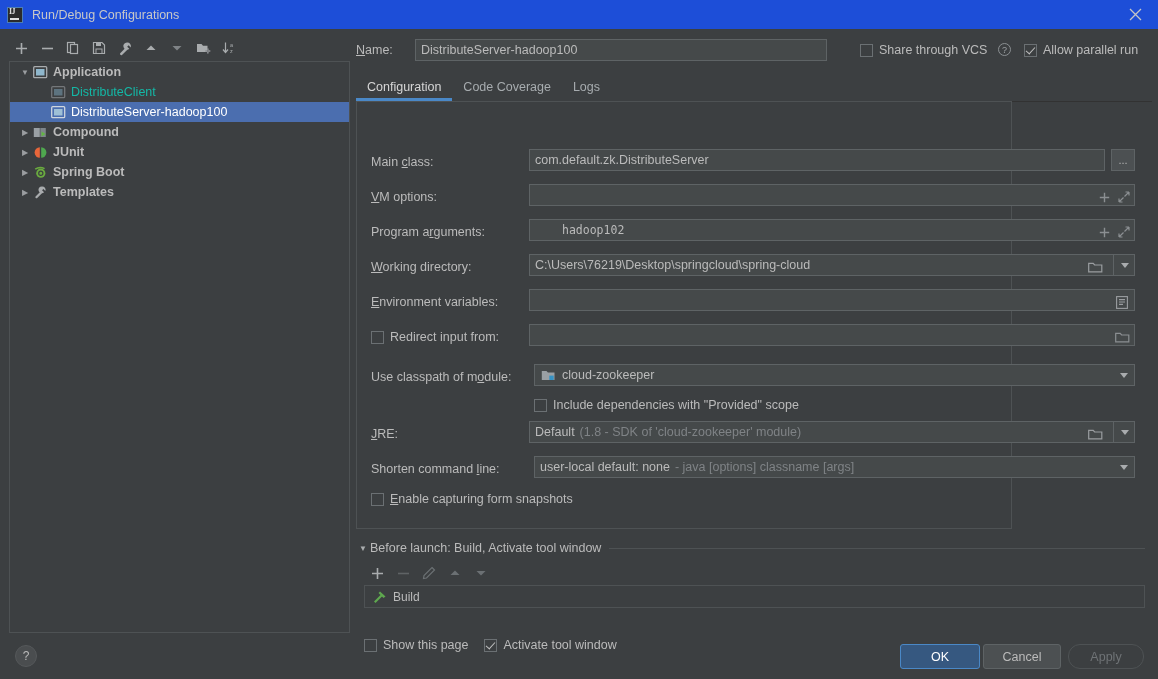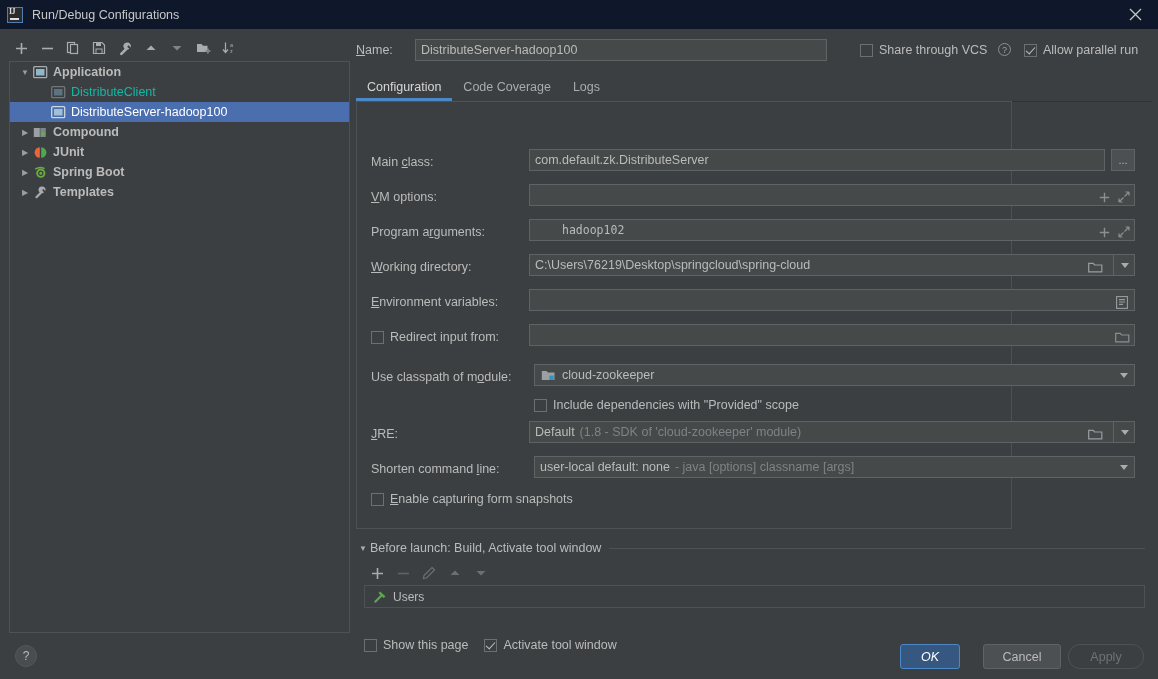--- a/index.html
+++ b/index.html
@@ -16,21 +16,21 @@
   }
   .dialog {
     position: relative;
     width: 1158px; height: 679px;
     background: #3c3f41;
   }
 
   
   .titlebar {
     position: absolute; left: 0; top: 0; width: 1158px; height: 29px;
-    background: #0f172a;
+    background: #1d4ed8;
     display: flex; align-items: center;
   }
   .ij-logo {
     width: 16px; height: 16px; margin-left: 7px; margin-right: 9px;
     background: #2b2b2b; border: 1px solid #4d7fb5;
     position: relative; box-sizing: border-box;
   }
   .ij-logo::before {
     content: "IJ"; position: absolute; left: 1px; top: -1px;
     font-size: 8px; font-weight: bold; color: #dedede;
@@ -506,33 +506,33 @@
       </div>
     </div>
 
     <div class="bl-list">
       <span class="tree-icon" style="margin-right:6px">
         <svg width="15" height="14" viewBox="0 0 15 14">
           <path d="M2 11.5 L9.5 4 L11 5.5 L3.5 13 Z" fill="#5fa84f"></path>
           <path d="M8 1.5 L13.5 6.5 L11.5 8 L6.5 3 Z" fill="#5fa84f"></path>
         </svg>
       </span>
-      <span>Users</span>
+      <span>Build</span>
     </div>
 
     <div class="bl-foot">
       <div style="display:flex;align-items:center;">
         <span class="cbx"></span>
         <span class="lbl" style="margin-left:6px">Show this page</span>
       </div>
       <div style="display:flex;align-items:center;margin-left:16px;">
         <span class="cbx checked"></span>
         <span class="lbl" style="margin-left:6px">Activate tool window</span>
       </div>
     </div>
   </div>
 
   <div class="help-btn">?</div>
-  <div class="dlg-btn primary" style="left:900px;width:60px;font-style:italic;">OK</div>
+  <div class="dlg-btn primary" style="left:900px;width:80px;">OK</div>
   <div class="dlg-btn normal" style="left:983px;width:78px;">Cancel</div>
   <div class="dlg-btn disabled" style="left:1068px;width:76px;border-radius:12px;">Apply</div>
 
 </div>
 
 </body></html>

